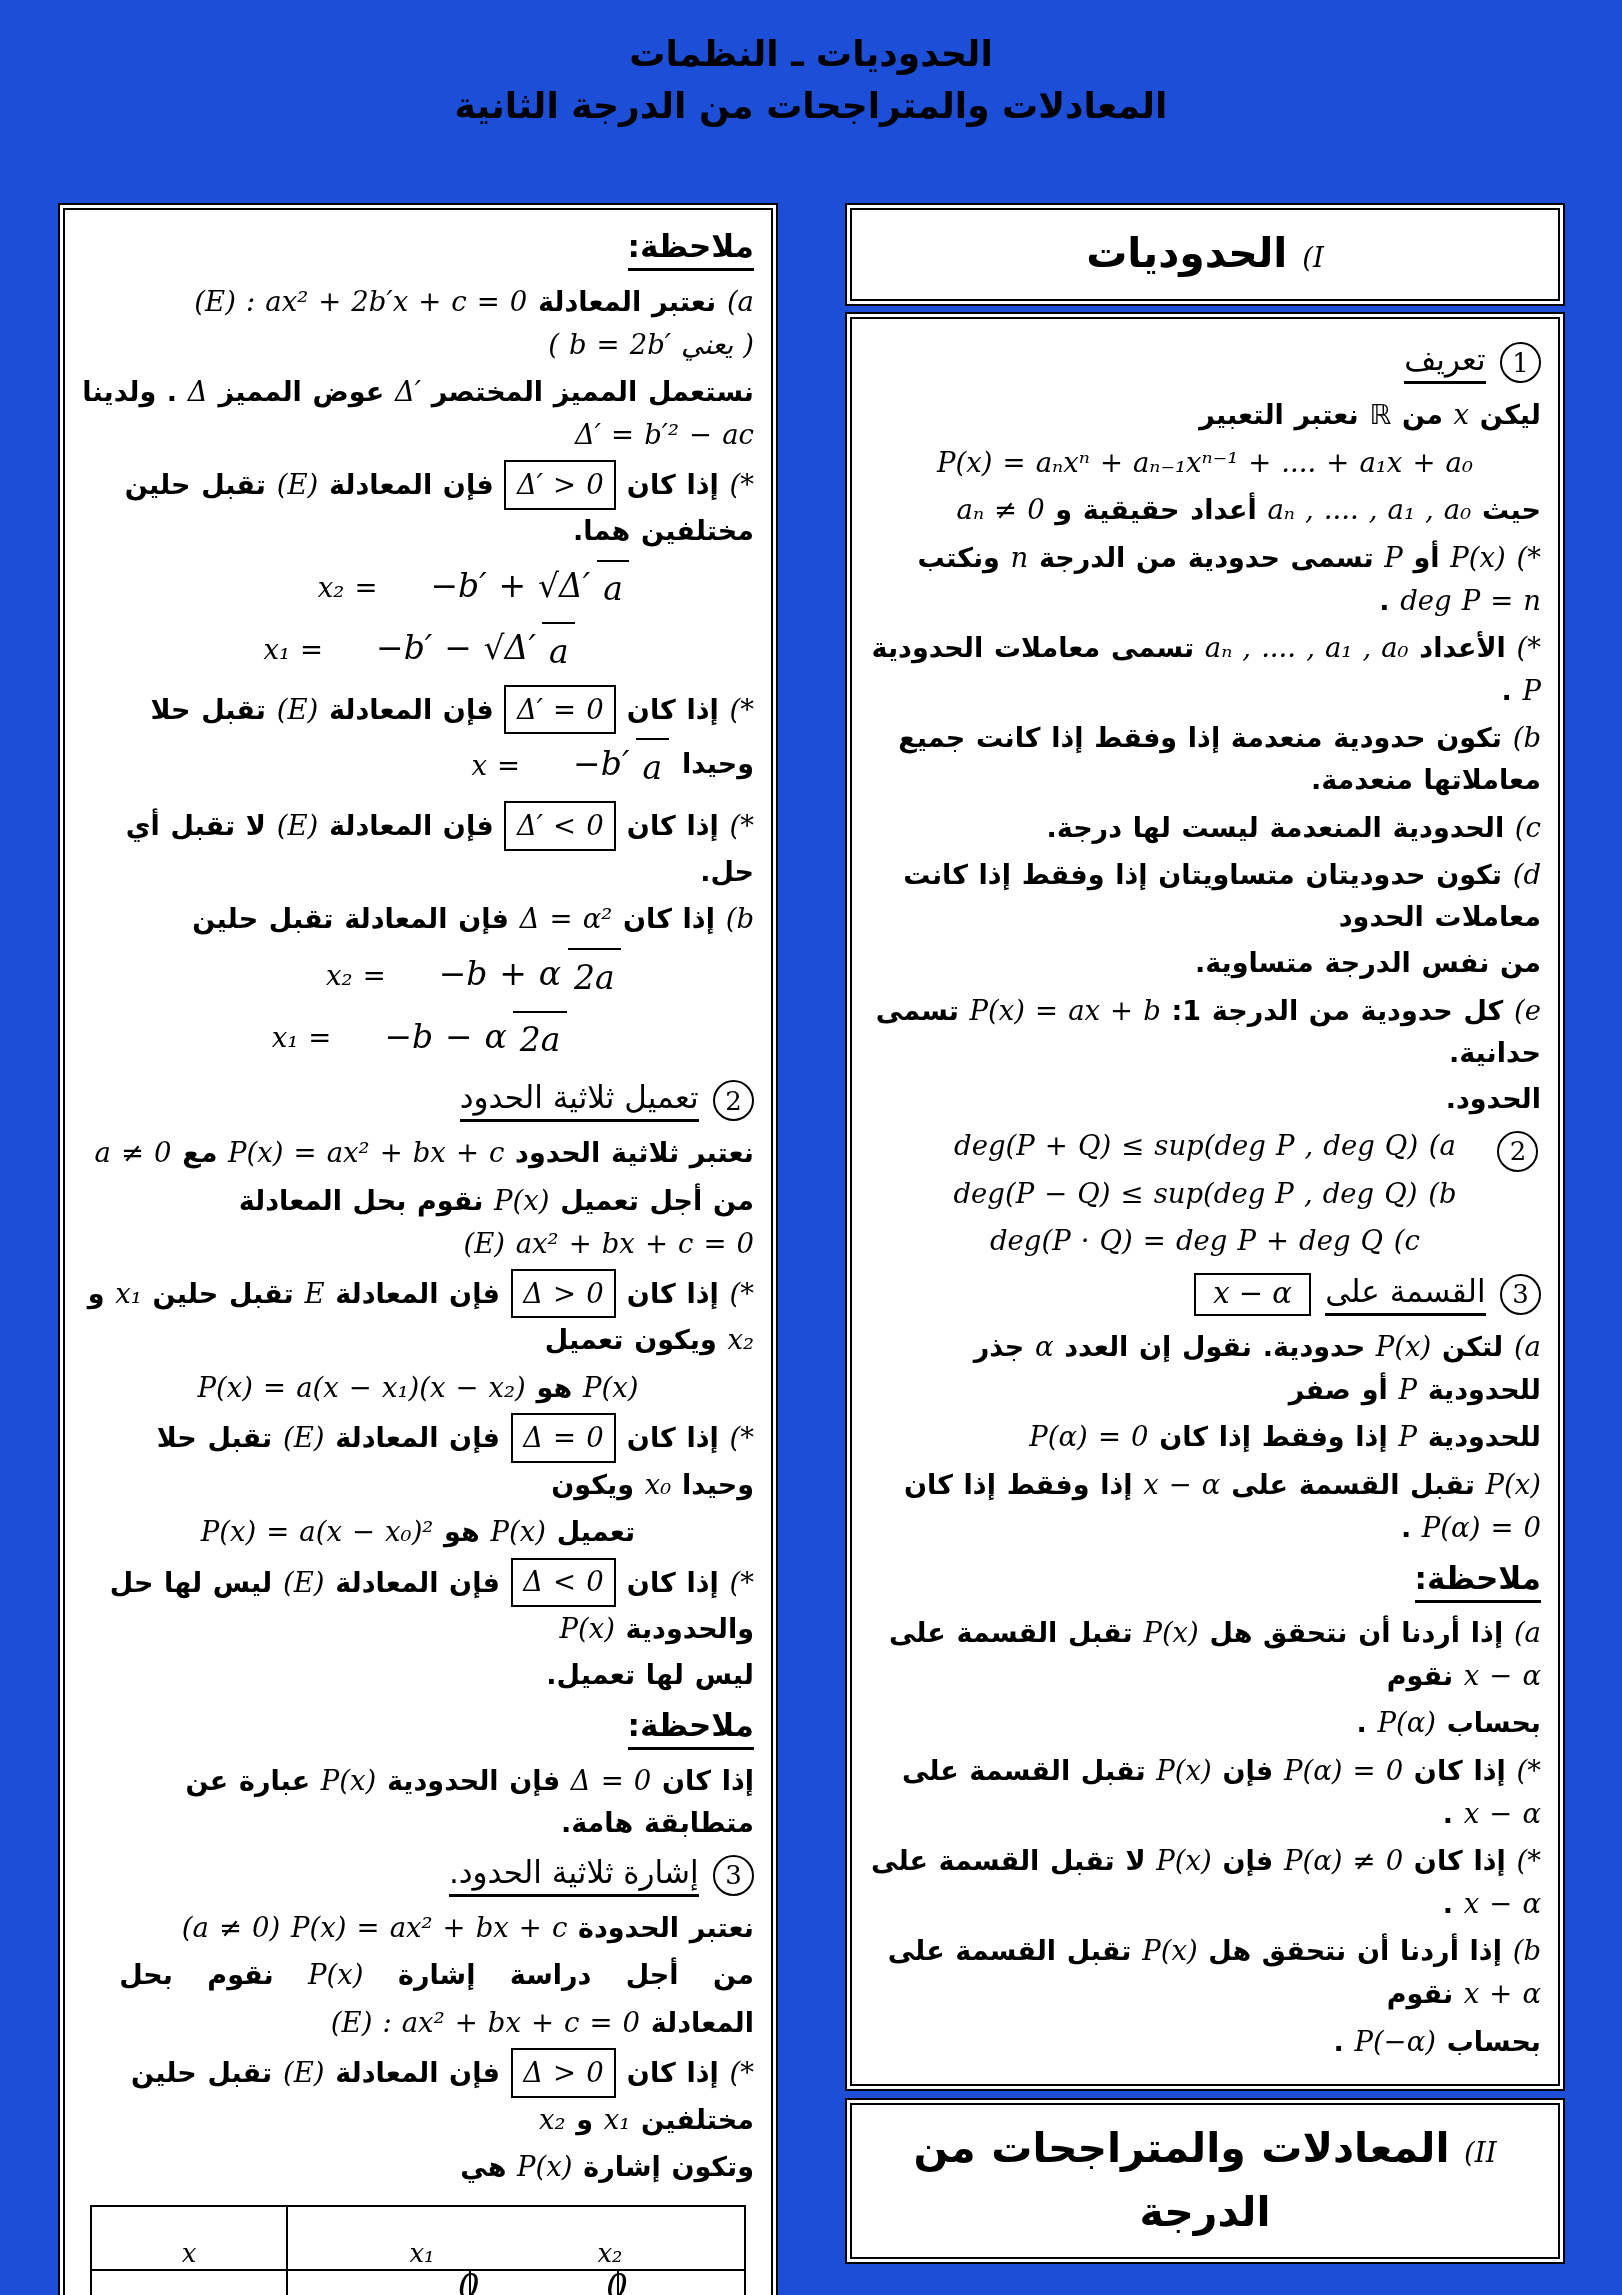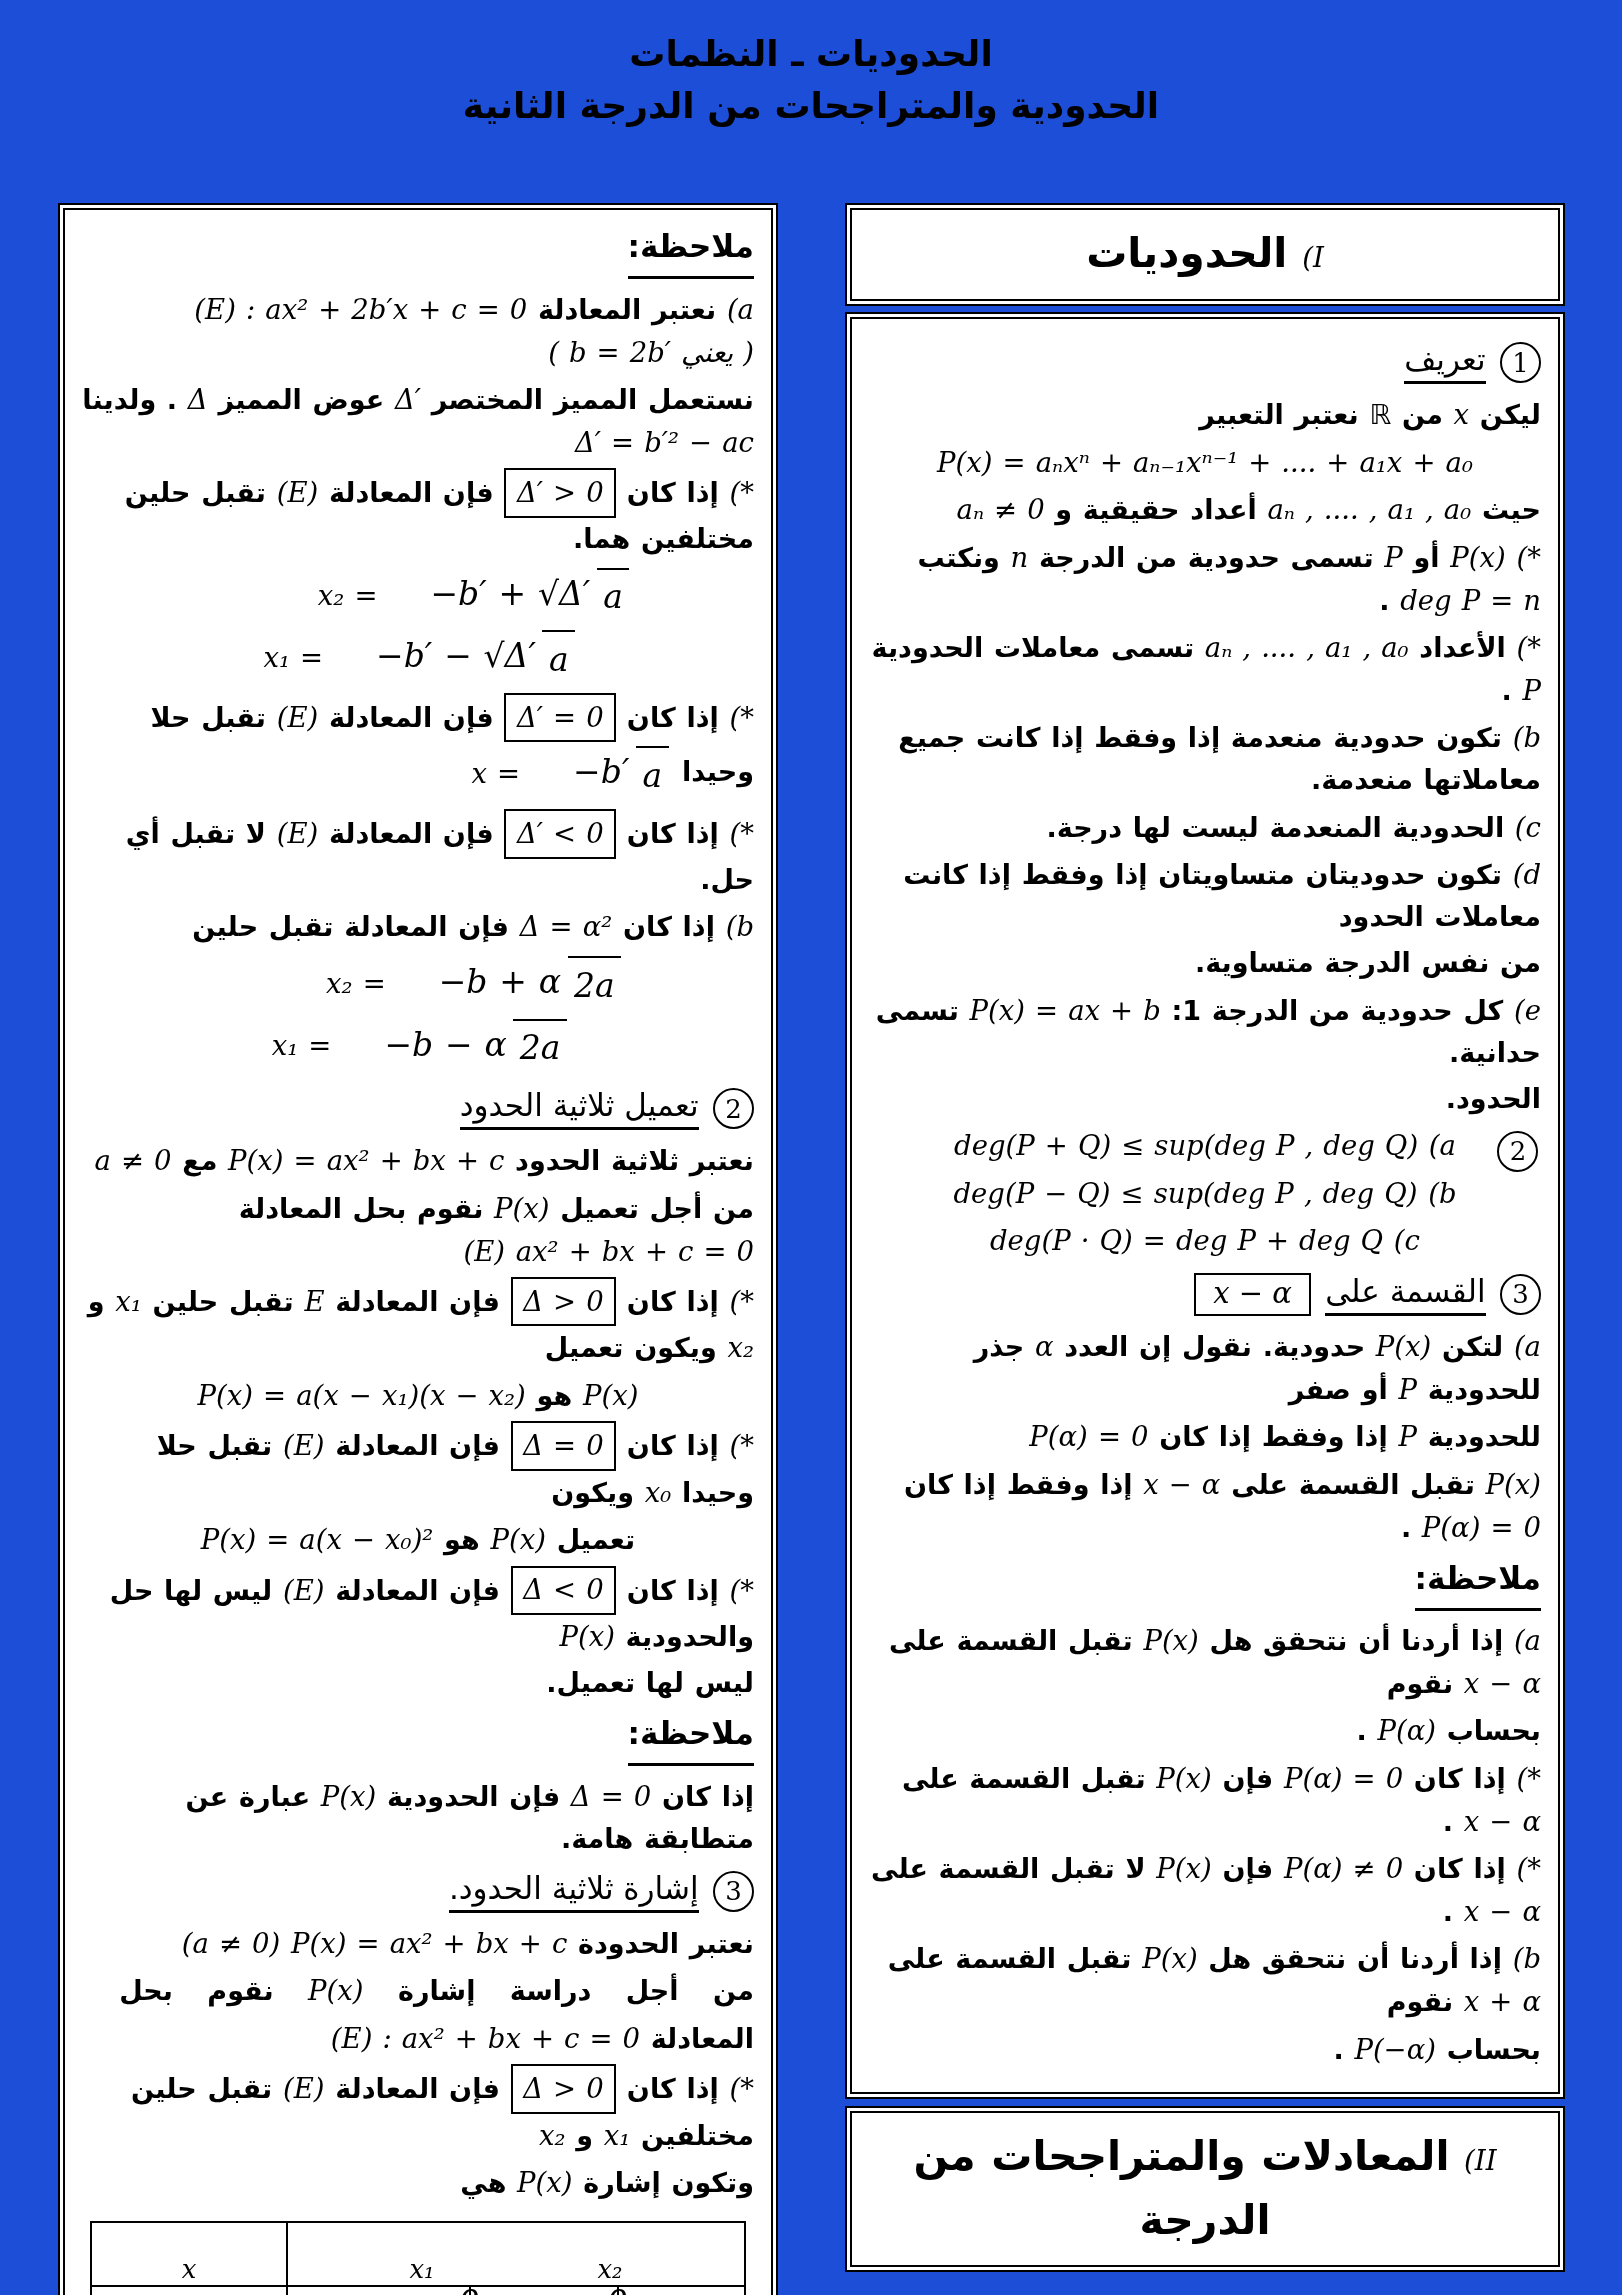--- a/index.html
+++ b/index.html
@@ -40,21 +40,21 @@
   
   .sec-head{display:flex;direction:rtl;align-items:center;gap:14.4px;margin:10.5px 0 9.2px 0;}
   .circle{box-sizing:border-box;min-width:41px;height:41px;border:2px solid #000;border-radius:50%;
           display:inline-flex;align-items:center;justify-content:center;
           font-family:"DejaVu Serif",serif;font-size:26px;font-weight:normal;flex:none;}
   .sec-title{font-weight:normal;font-size:31px;border-bottom:3.9px solid #000;
              padding-bottom:3.9px;white-space:nowrap;}
   .head-box{font-family:"DejaVu Serif","DejaVu Sans",serif;font-style:italic;font-size:29px;
             border:2px solid #000;padding:1.3px 17px 3.9px 17px;white-space:nowrap;}
   .note-title{display:inline-block;font-weight:bold;font-size:31px;
-              border-bottom:3.9px solid #000;padding-bottom:12px;margin:6.5px 0 3.9px 0;}
+              border-bottom:3.9px solid #000;padding-bottom:4px;margin:6.5px 0 3.9px 0;}
   .note-wrap{direction:rtl;text-align:right;}
   .deg-block{position:relative;padding-left:0;}
   .deg-block .circle{position:absolute;right:2.6px;top:6.5px;}
   
   .sgn{direction:ltr;border:2.6px solid #000;margin:17px auto 19.6px auto;width:97%;
        font-weight:normal;}
   .sgn .hd{border-bottom:2px solid #000;}
   .sgn .lab{border-right:2px solid #000;display:flex;align-items:center;justify-content:center;
             font-family:"DejaVu Serif","DejaVu Sans",serif;font-style:italic;font-size:27.5px;}
   .sgn-row{display:grid;}
@@ -70,21 +70,21 @@
   .sgn .zero::before{content:"";position:absolute;left:50%;top:0;bottom:0;width:2px;background:#000;}
   .sgn .zero span{position:relative;margin-top:-5.2px;}
 </style>
 </head>
 <body>
 
 <div class="page">
 
   <div class="doc-title">
     <div>الحدوديات ـ النظمات</div>
-    <div>الحدودية والمتراجحات من الدرجة الثانية</div>
+    <div>المعادلات والمتراجحات من الدرجة الثانية</div>
   </div>
 
   <div class="cols">
 
     <div class="col">
 
       <div class="dbox hbox">
         <div class="line c" style="font-size:39px;"><span class="seg-label" dir="ltr">(I</span> <span class="seg-ar" dir="rtl">الحدوديات</span> </div>
       </div>
       <div class="gapv"></div>

